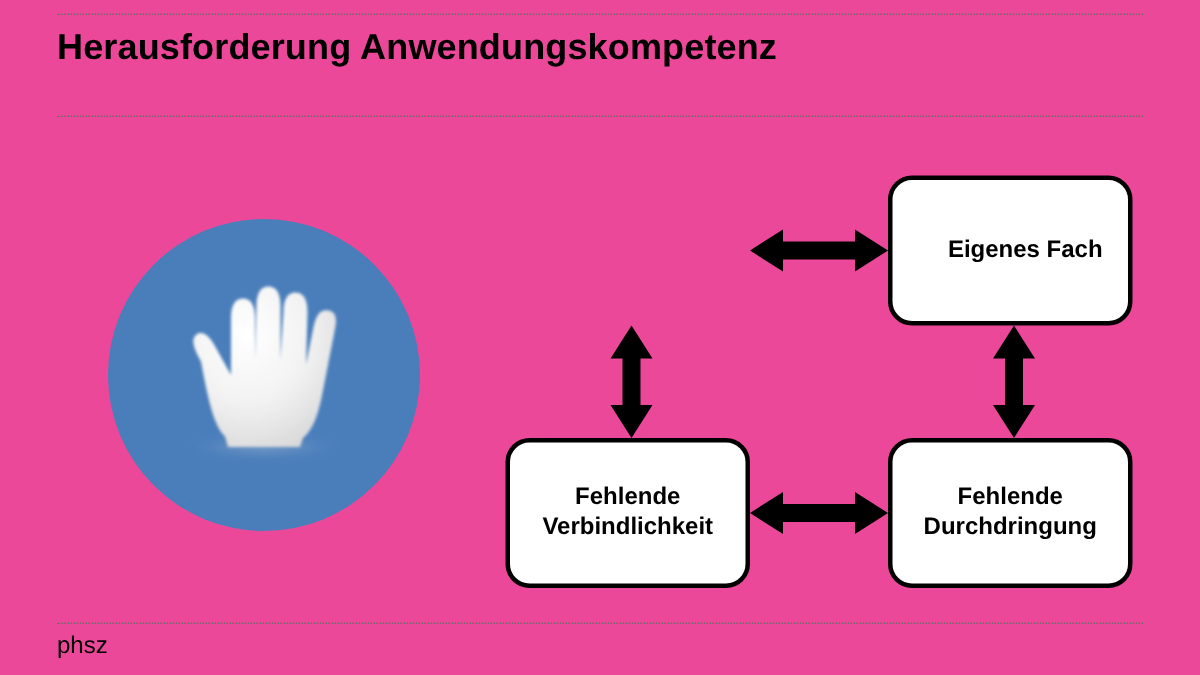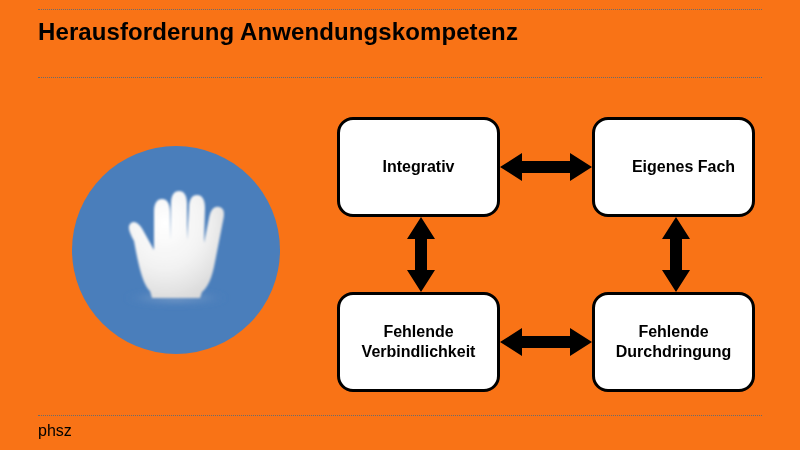--- a/index.html
+++ b/index.html
@@ -7,21 +7,21 @@
     padding: 0;
     background: #ffffff;
   }
   body {
     font-family: "Liberation Sans", sans-serif;
   }
   #slide {
     position: relative;
     width: 800px;
     height: 450px;
-    background: #f97316;
+    background: #ec4899;
     overflow: hidden;
   }
 
   
   .rule-top {
     position: absolute;
     left: 38px;
     top: 9px;
     width: 724px;
     height: 0;
@@ -184,23 +184,20 @@
           L 80 152
           L 78 145
           C 72 139, 68 128, 62 95
           Z"></path>
       </g>
     </svg>
   </div>
 
   <div id="diagram">
 
-    <div class="node-box" id="node-integrativ">
-      <span class="node-label">Integrativ</span>
-    </div>
 
     <div class="node-box" id="node-eigenesfach">
       <span class="node-label">Eigenes Fach</span>
     </div>
 
     <div class="node-box" id="node-verbind">
       <span class="node-label">Fehlende
 Verbindlichkeit</span>
     </div>
 

